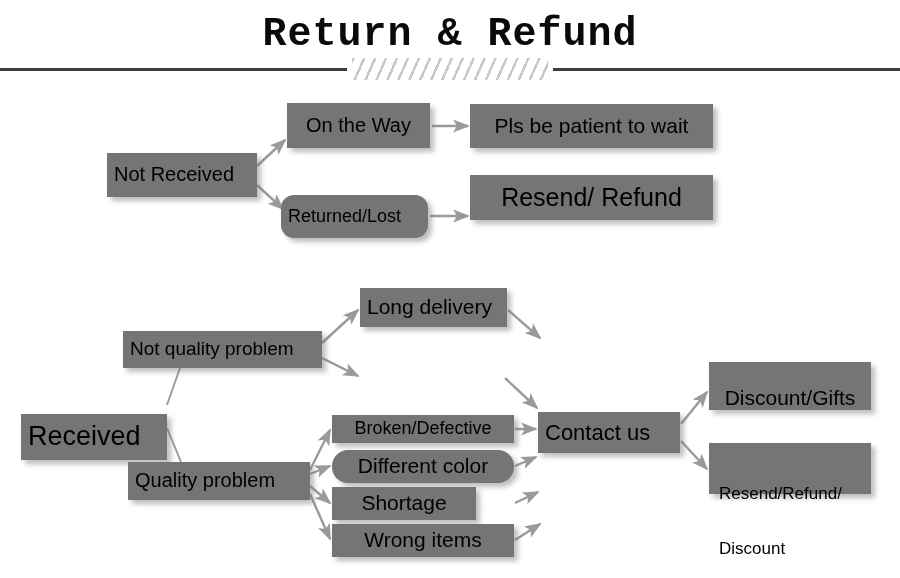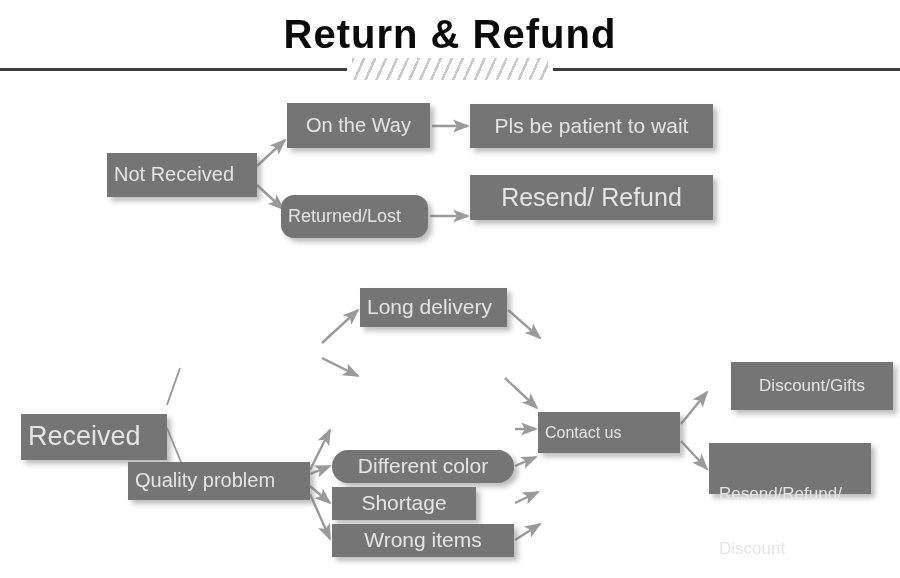--- a/index.html
+++ b/index.html
@@ -18,21 +18,21 @@
     overflow: hidden;
   }
 
   
   .title {
     position: absolute;
     left: 0;
     top: 12px;
     width: 900px;
     text-align: center;
-    font-family: Liberation Sans, sans-serif;
+    font-family: Liberation Mono, monospace;
     font-size: 40px;
     font-weight: 700;
     letter-spacing: 1px;
     color: #0a0a0a;
     white-space: nowrap;
   }
   .rule {
     position: absolute;
     height: 3px;
     background: #3c3c3c;
@@ -50,21 +50,21 @@
         114deg,
         #c9c9c9 0px, #c9c9c9 2.5px,
         #ffffff 2.5px, #ffffff 10px);
   }
 
   
   .box {
     position: absolute;
     box-sizing: border-box;
     background: #757575;
-    color: #e5e5e5;
+    color: #000000;
     display: flex;
     align-items: center;
     justify-content: center;
     padding: 0 7px;
     line-height: 1.08;
     white-space: pre;
     box-shadow: 4px 4px 5px rgba(120,120,120,0.48);
     font-size: 19px;
   }
   .box.lead   { justify-content: flex-start; }
@@ -150,48 +150,54 @@
   </div>
 
   <div class="box" style="left:470px; top:175px; width:243px; height:45px; font-size:25px;">
     <span>Resend/ Refund</span>
   </div>
 
   <div class="box lead" style="left:21px; top:393px; width:146px; height:46px; font-size:27px;margin-top:21px;">
     <span>Received</span>
   </div>
 
+  <div class="box lead" style="left:123px; top:331px; width:199px; height:37px; font-size:19px;">
+    <span>Not quality problem</span>
+  </div>
 
   <div class="box lead" style="left:128px; top:462px; width:182px; height:38px; font-size:20px;">
     <span>Quality problem</span>
   </div>
 
   <div class="box lead" style="left:360px; top:288px; width:147px; height:39px; font-size:21px;">
     <span>Long delivery</span>
   </div>
 
 
+  <div class="box" style="left:332px; top:415px; width:182px; height:28px; font-size:18px;">
+    <span>Broken/Defective</span>
+  </div>
 
   <div class="box" style="left:332px; top:450px; width:182px; height:33px; font-size:21px;border-radius:16px;">
     <span>Different color</span>
   </div>
 
   <div class="box" style="left:332px; top:487px; width:144px; height:33px; font-size:21px;">
     <span>Shortage</span>
   </div>
 
   <div class="box" style="left:332px; top:524px; width:182px; height:33px; font-size:21px;">
     <span>Wrong items</span>
   </div>
 
-  <div class="box lead" style="left:538px; top:412px; width:142px; height:41px; font-size:16px;">
+  <div class="box lead" style="left:538px; top:412px; width:142px; height:41px; font-size:22px;">
     <span>Contact us</span>
   </div>
 
-  <div class="box" style="left:731px; top:362px; width:162px; height:48px; font-size:17px;">
+  <div class="box" style="left:709px; top:362px; width:162px; height:48px; font-size:21px;align-items:flex-end;">
     <span>Discount/Gifts</span>
   </div>
 
   <div class="box two-line" style="left:709px; top:443px; width:162px; height:51px; font-size:17px;">
     <div>Resend/Refund/</div>
     <div>Discount</div>
   </div>
 
 </div>
 

